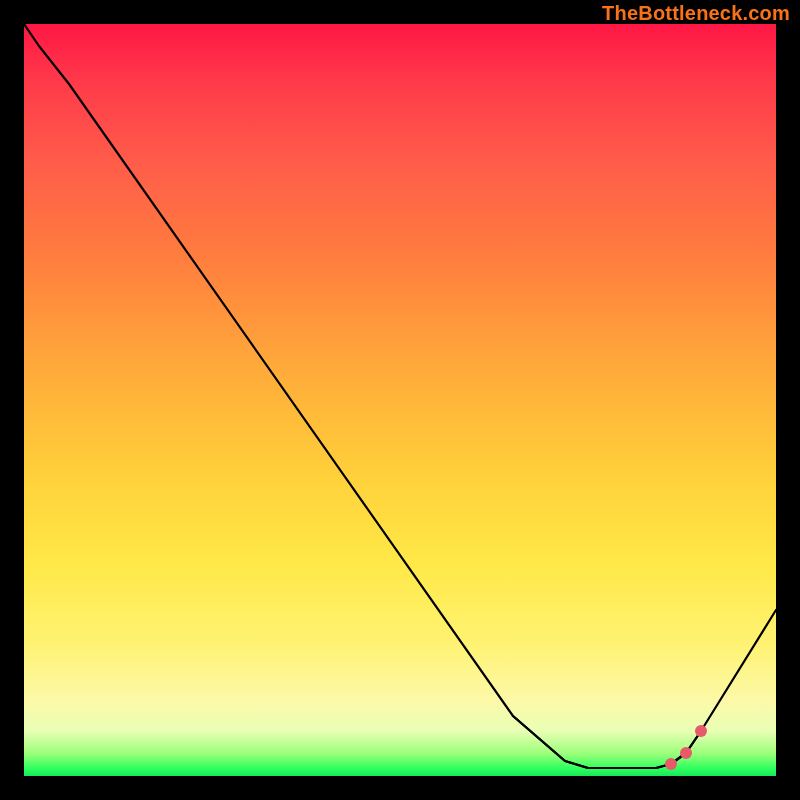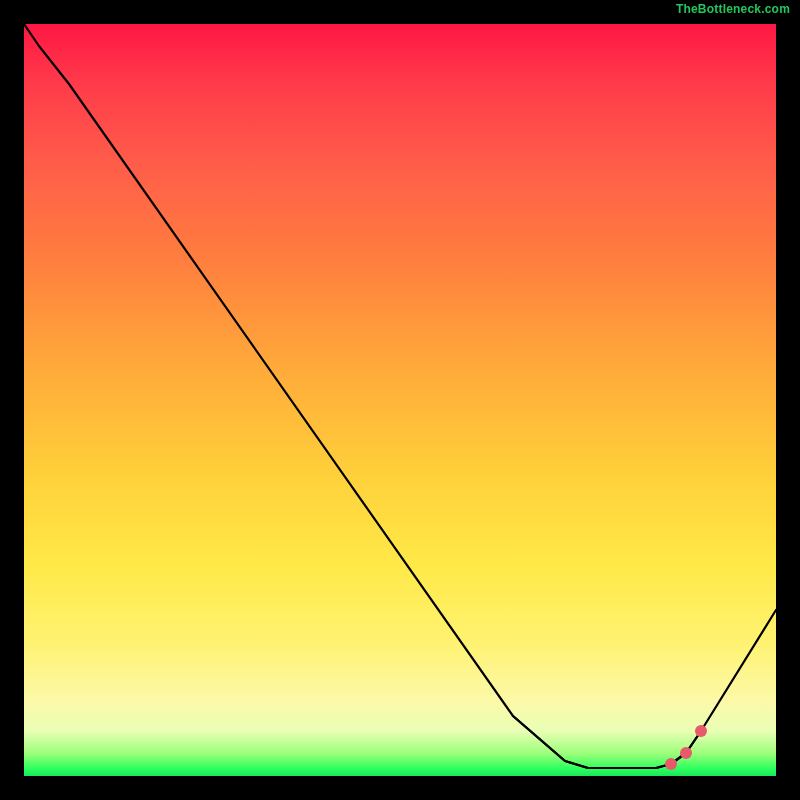--- a/index.html
+++ b/index.html
@@ -40,23 +40,23 @@
       #e9ffb5 94%,
       #9cff7a 97%,
       #2dff5e 99%,
       #18e85a 100%
     );
   }
   .watermark {
     position: absolute;
     top: 2px;
     right: 10px;
-    font-size: 12px;
+    font-size: 20px;
     font-weight: 600;
-    color: #22c55e;
+    color: #f97316;
     letter-spacing: 0.2px;
     user-select: none;
   }
   svg.curve {
     position: absolute;
     top: 0;
     left: 0;
     width: 752px;
     height: 752px;
   }

